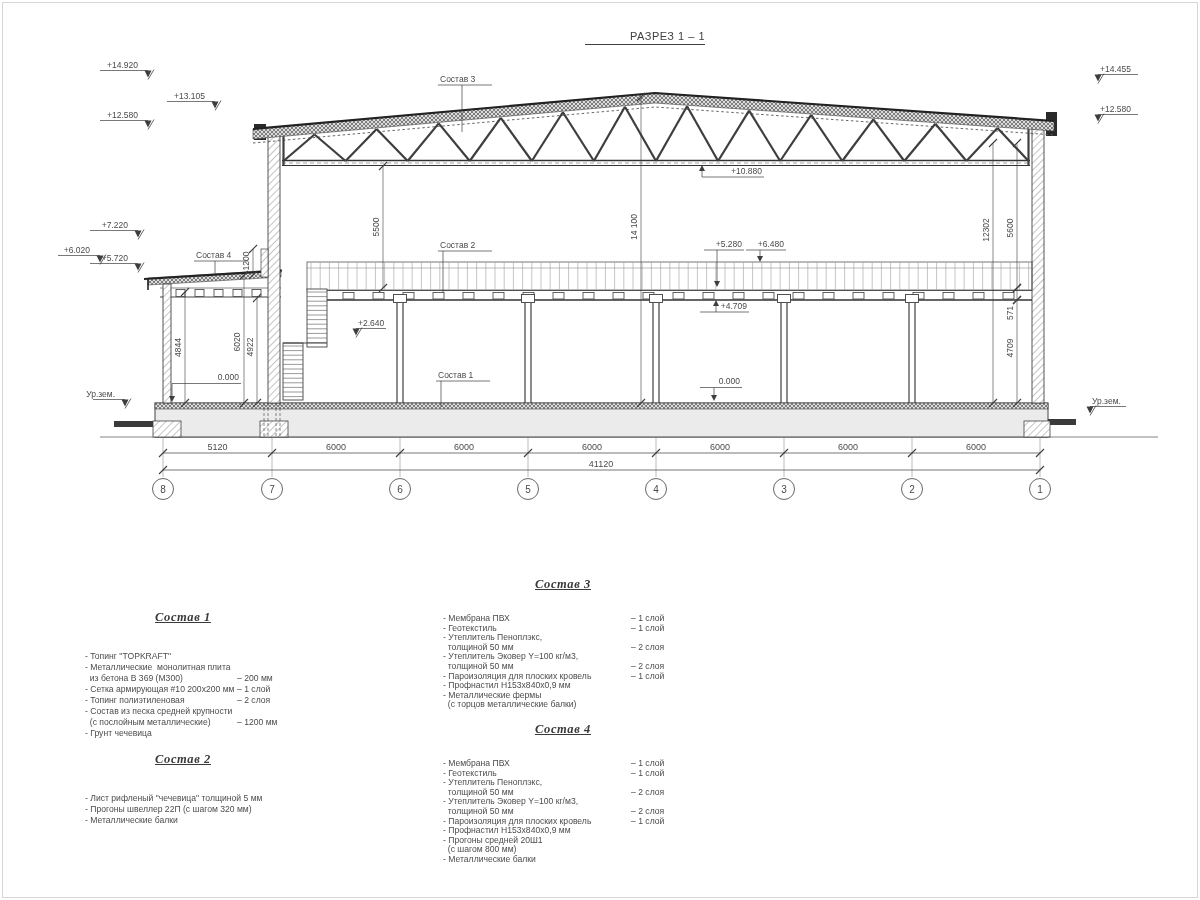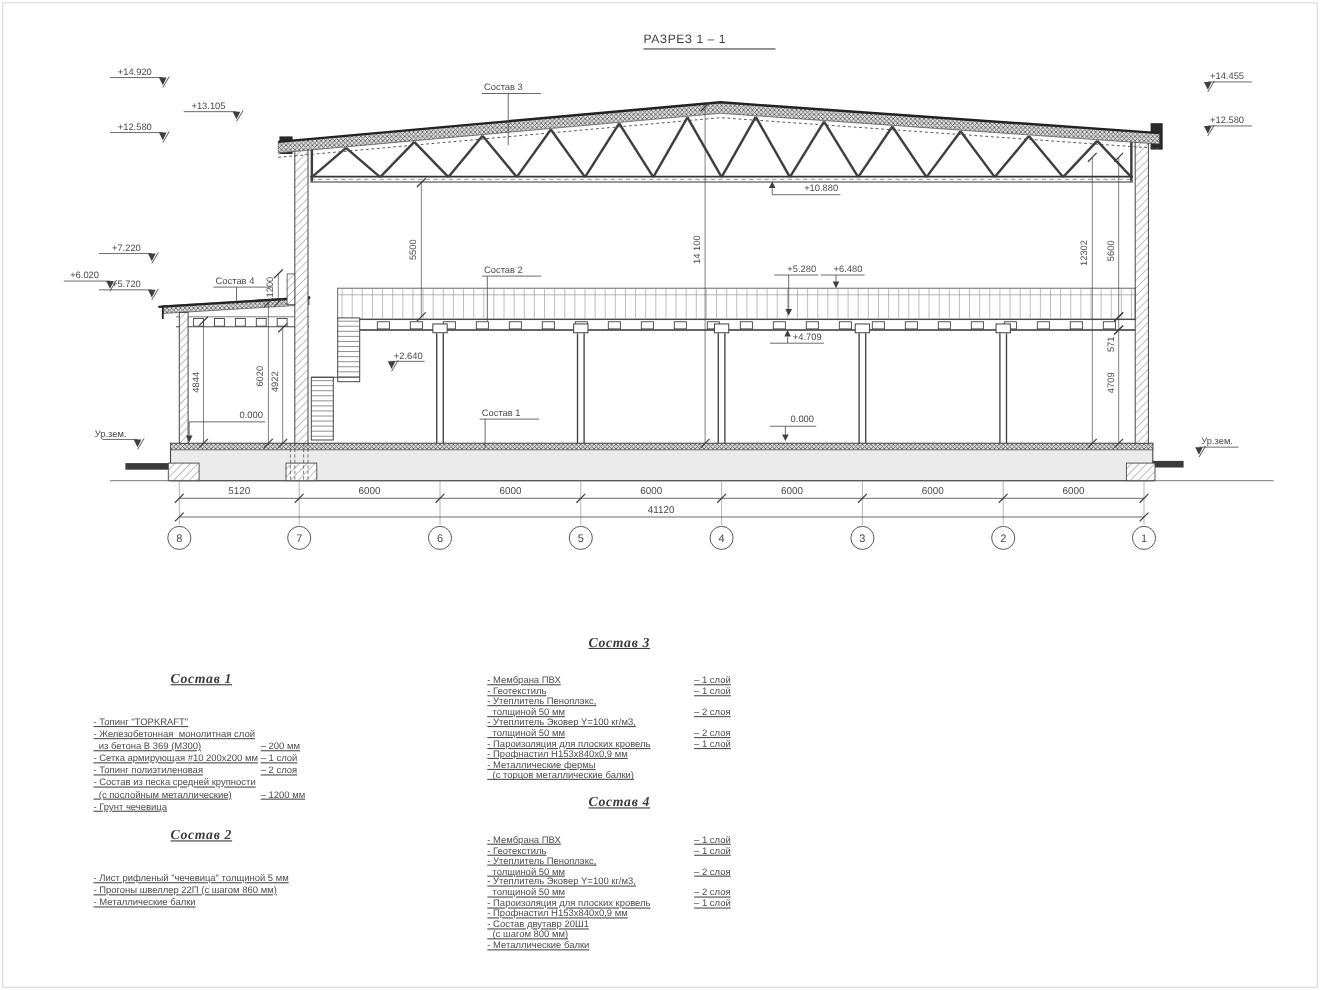--- a/index.html
+++ b/index.html
@@ -1,27 +1,27 @@
 <!DOCTYPE html>
 <html><head>
 <meta charset="utf-8">
 <style>
   html,body{margin:0;padding:0;background:#fff;}
   #page{position:relative;width:1200px;height:900px;background:#fff;overflow:hidden;
         font-family:"Liberation Sans",sans-serif;color:#4a4a4a;}
   .frame{position:absolute;inset:2px;border:1px solid #d6d6d6;pointer-events:none;}
-  #title{position:absolute;left:585px;top:30px;width:120px;text-align:left;
+  #title{position:absolute;left:585px;top:30px;width:120px;text-align:right;
          font-size:11px;letter-spacing:.5px;color:#3f3f3f;
          border-bottom:1px solid #3f3f3f;padding-bottom:2px;}
   svg text{font-family:"Liberation Sans",sans-serif;fill:#4a4a4a;}
   .spec{position:absolute;}
   .spec .hd{font-family:"Liberation Serif",serif;font-style:italic;font-weight:bold;
             font-size:12.5px;color:#3a3a3a;text-decoration:underline;text-align:center;
             letter-spacing:.6px;}
-  .spec .list{margin-top:26px;font-size:8.6px;color:#4c4c4c;text-decoration:underline;}
+  .spec .list{margin-top:26px;font-size:8.6px;color:#4c4c4c;}
   .spec .row{display:flex;line-height:11px;}
   .spec.tight .row{line-height:9.6px;}
   .spec.tight .list{margin-top:22px;}
   .spec .t{white-space:pre;width:152px;}
   .spec.wide .t{width:188px;}
   .spec .v{white-space:pre;}
 </style>
 </head>
 <body>
 
@@ -515,21 +515,21 @@
 
   
   <div class="spec" id="spec1" style="left:85px;top:610px;width:196px;">
     <div class="hd">Состав 1</div>
     <div class="list">
         <div class="row">
           <span class="t">- Топинг "TOPKRAFT"</span>
           <span class="v"></span>
         </div>
         <div class="row">
-          <span class="t">- Железобетонная  монолитная слой</span>
+          <span class="t">- Металлические  монолитная плита</span>
           <span class="v"></span>
         </div>
         <div class="row">
           <span class="t">  из бетона В 369 (М300)</span>
           <span class="v">– 200 мм</span>
         </div>
         <div class="row">
           <span class="t">- Сетка армирующая #10 200х200 мм</span>
           <span class="v">– 1 слой</span>
         </div>
@@ -552,21 +552,21 @@
       </div>
   </div>
   <div class="spec" id="spec2" style="left:85px;top:752px;width:196px;">
     <div class="hd">Состав 2</div>
     <div class="list">
         <div class="row">
           <span class="t">- Лист рифленый "чечевица" толщиной 5 мм</span>
           <span class="v"></span>
         </div>
         <div class="row">
-          <span class="t">- Прогоны швеллер 22П (с шагом 860 мм)</span>
+          <span class="t">- Прогоны швеллер 22П (с шагом 320 мм)</span>
           <span class="v"></span>
         </div>
         <div class="row">
           <span class="t">- Металлические балки</span>
           <span class="v"></span>
         </div>
       </div>
   </div>
   <div class="spec wide tight" id="spec3" style="left:443px;top:577px;width:240px;">
     <div class="hd">Состав 3</div>
@@ -642,21 +642,21 @@
         </div>
         <div class="row">
           <span class="t">- Пароизоляция для плоских кровель</span>
           <span class="v">– 1 слой</span>
         </div>
         <div class="row">
           <span class="t">- Профнастил Н153х840х0,9 мм</span>
           <span class="v"></span>
         </div>
         <div class="row">
-          <span class="t">- Состав двутавр 20Ш1</span>
+          <span class="t">- Прогоны средней 20Ш1</span>
           <span class="v"></span>
         </div>
         <div class="row">
           <span class="t">  (с шагом 800 мм)</span>
           <span class="v"></span>
         </div>
         <div class="row">
           <span class="t">- Металлические балки</span>
           <span class="v"></span>
         </div>

